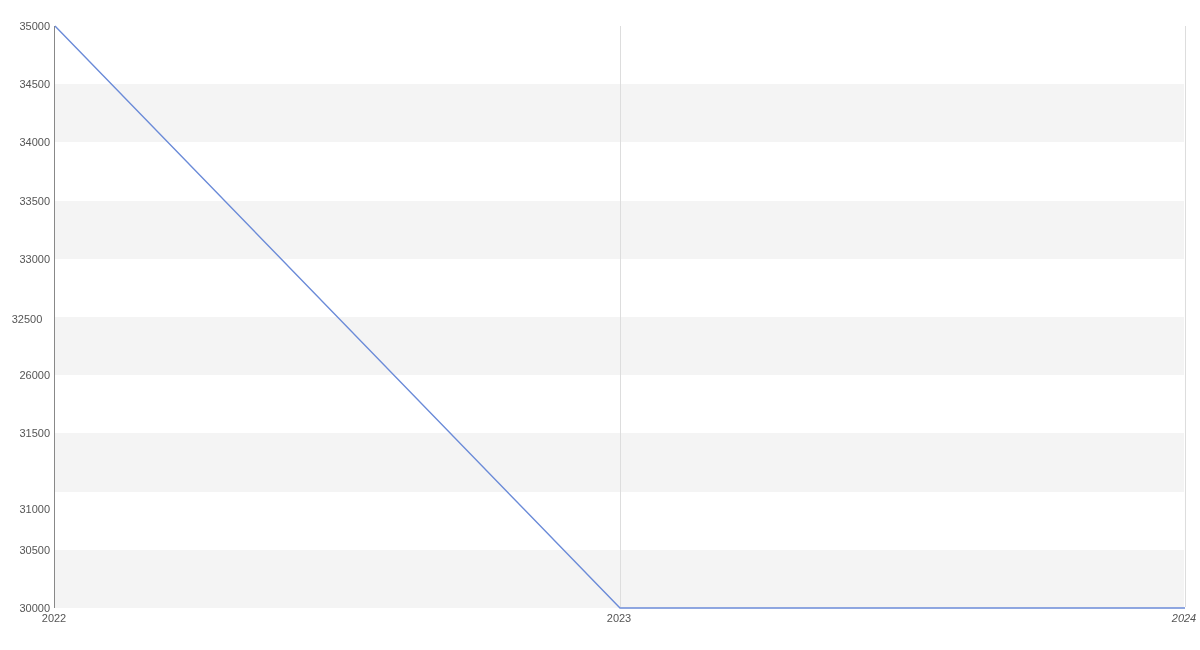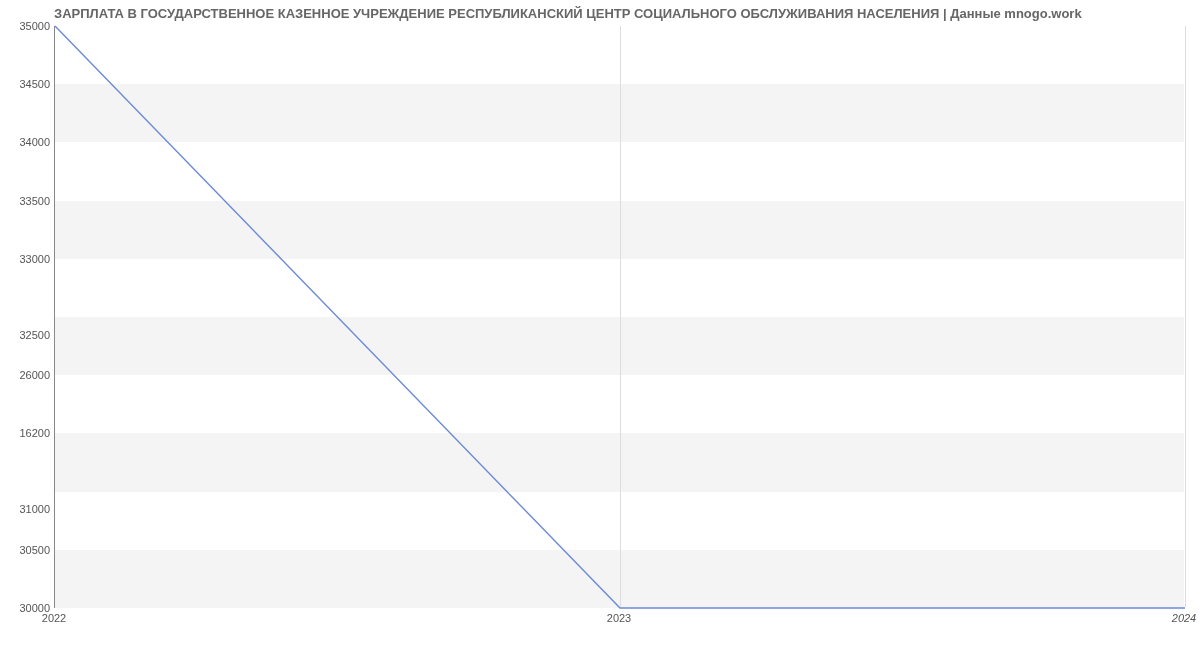--- a/index.html
+++ b/index.html
@@ -73,41 +73,40 @@
     top: 0;
     width: 100%;
     height: 100%;
     overflow: visible;
   }
 </style>
 </head>
 <body>
 <div class="wrap">
 
-  <div class="title">ЗАРПЛАТА В ГОСУДАРСТВЕННОЕ КАЗЕННОЕ УЧРЕЖДЕНИЕ РЕСПУБЛИКАНСКИЙ ЦЕНТР СОЦИАЛЬНОГО ОБСЛУЖИВАНИЯ НАСЕЛЕНИЯ | Данные mnogo.work</div>
 
   <div class="plot" id="plot">
     <div class="band" style="top: 523.8px; height: 58.2px;"></div>
       <div class="band" style="top: 407.4px; height: 58.2px;"></div>
       <div class="band" style="top: 291px; height: 58.2px;"></div>
       <div class="band" style="top: 174.6px; height: 58.2px;"></div>
       <div class="band" style="top: 58.2px; height: 58.2px;"></div>
       <div class="xgrid" style="left: 565px;"></div>
       <div class="xgrid" style="left: 1130px;"></div>
       <svg class="lines" id="svg">
         <path d="M0,0 L565,582 L1130,582 " fill="none" stroke="#6b8bd8" stroke-width="1.4"></path>
       </svg>
   </div>
 
 <div class="ytick" style="top: 608px;">30000</div>
     <div class="ytick" style="top: 549.8px;">30500</div>
     <div class="ytick" style="top: 491.6px; margin-top: 17px;">31000</div>
-    <div class="ytick" style="top: 433.4px;">16200</div>
+    <div class="ytick" style="top: 433.4px;">31500</div>
     <div class="ytick" style="top: 375.2px;">26000</div>
-    <div class="ytick" style="top: 335px;">32500</div>
+    <div class="ytick" style="top: 319px; text-align: center;">32500</div>
     <div class="ytick" style="top: 258.8px;">33000</div>
     <div class="ytick" style="top: 200.6px;">33500</div>
     <div class="ytick" style="top: 142.4px;">34000</div>
     <div class="ytick" style="top: 84.2px;">34500</div>
     <div class="ytick" style="top: 26px;">35000</div>
     <div class="xtick" style="left: 54px;">2022</div>
     <div class="xtick" style="left: 619px;">2023</div>
     <div class="xtick" style="left: 1184px; font-style: italic;">2024</div>
 
 </div>

